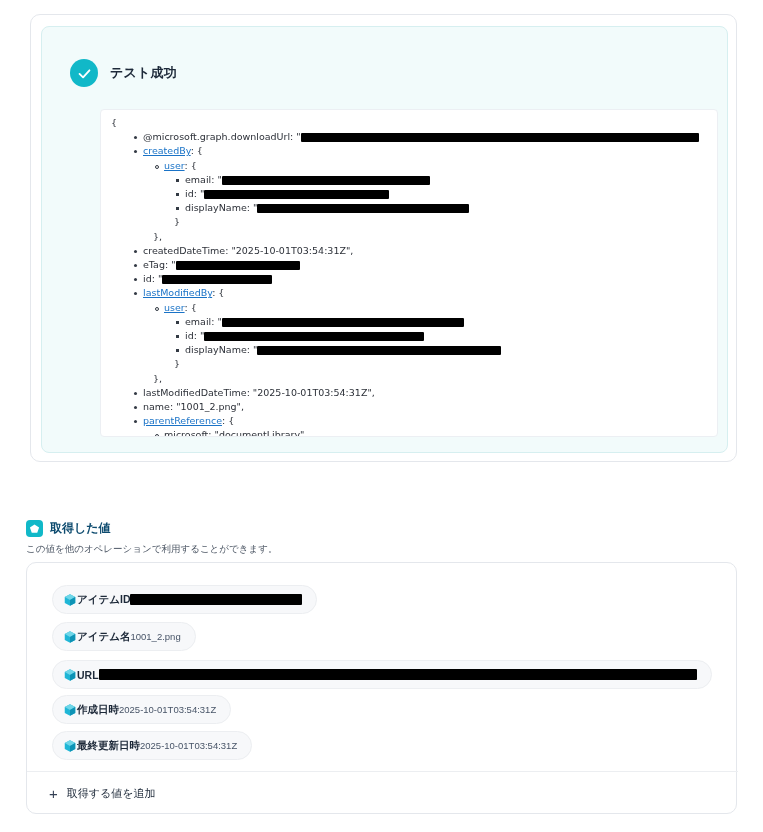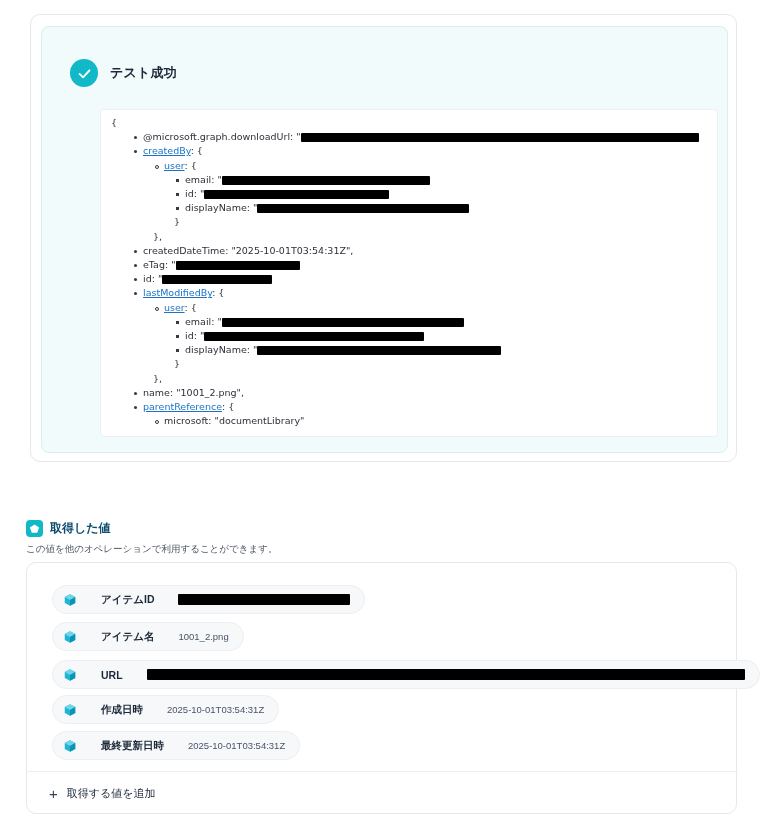--- a/index.html
+++ b/index.html
@@ -181,21 +181,21 @@
     background: #ffffff;
     border: 1px solid #e4e7ec;
     border-radius: 10px;
   }
   .chip {
     position: absolute;
     left: 25px;
     height: 29px;
     display: flex;
     align-items: center;
-    gap: 24px;
+    gap: 0;
     background: #f7f8fa;
     border: 1px solid #eceef1;
     border-radius: 15px;
     padding: 0 14px 0 10px;
     white-space: nowrap;
   }
   .chip .cube {
     width: 14px;
     height: 14px;
     flex: 0 0 14px;
@@ -275,20 +275,21 @@
                 <ul>
                   <li class="jrow lvl2"><span class="jkey-link">user</span><span class="jkey">: {</span></li>
                   <ul>
                     <li class="jrow lvl3"><span class="jkey">email</span><span class="jkey">: "</span><span class="redact" style="width: 242px;"></span></li>
                     <li class="jrow lvl3"><span class="jkey">id</span><span class="jkey">: "</span><span class="redact" style="width: 220px;"></span></li>
                     <li class="jrow lvl3"><span class="jkey">displayName</span><span class="jkey">: "</span><span class="redact" style="width: 244px;"></span></li>
                     <li class="jrow nobullet"><span class="jkey">}</span></li>
                   </ul>
                   <li class="jrow nobullet"><span class="jkey">},</span></li>
                 </ul>
+                <li class="jrow"><span class="jkey">lastModifiedDateTime</span><span class="jkey">: "2025-10-01T03:54:31Z",</span></li>
                 <li class="jrow"><span class="jkey">name</span><span class="jkey">: "1001_2.png",</span></li>
                 <li class="jrow"><span class="jkey-link">parentReference</span><span class="jkey">: {</span></li>
                 <ul>
                   <li class="jrow lvl2"><span class="jkey">microsoft</span><span class="jkey">: "documentLibrary"</span></li>
                 </ul>
               </ul>
             </ul>
         </div>
       </div>
 

